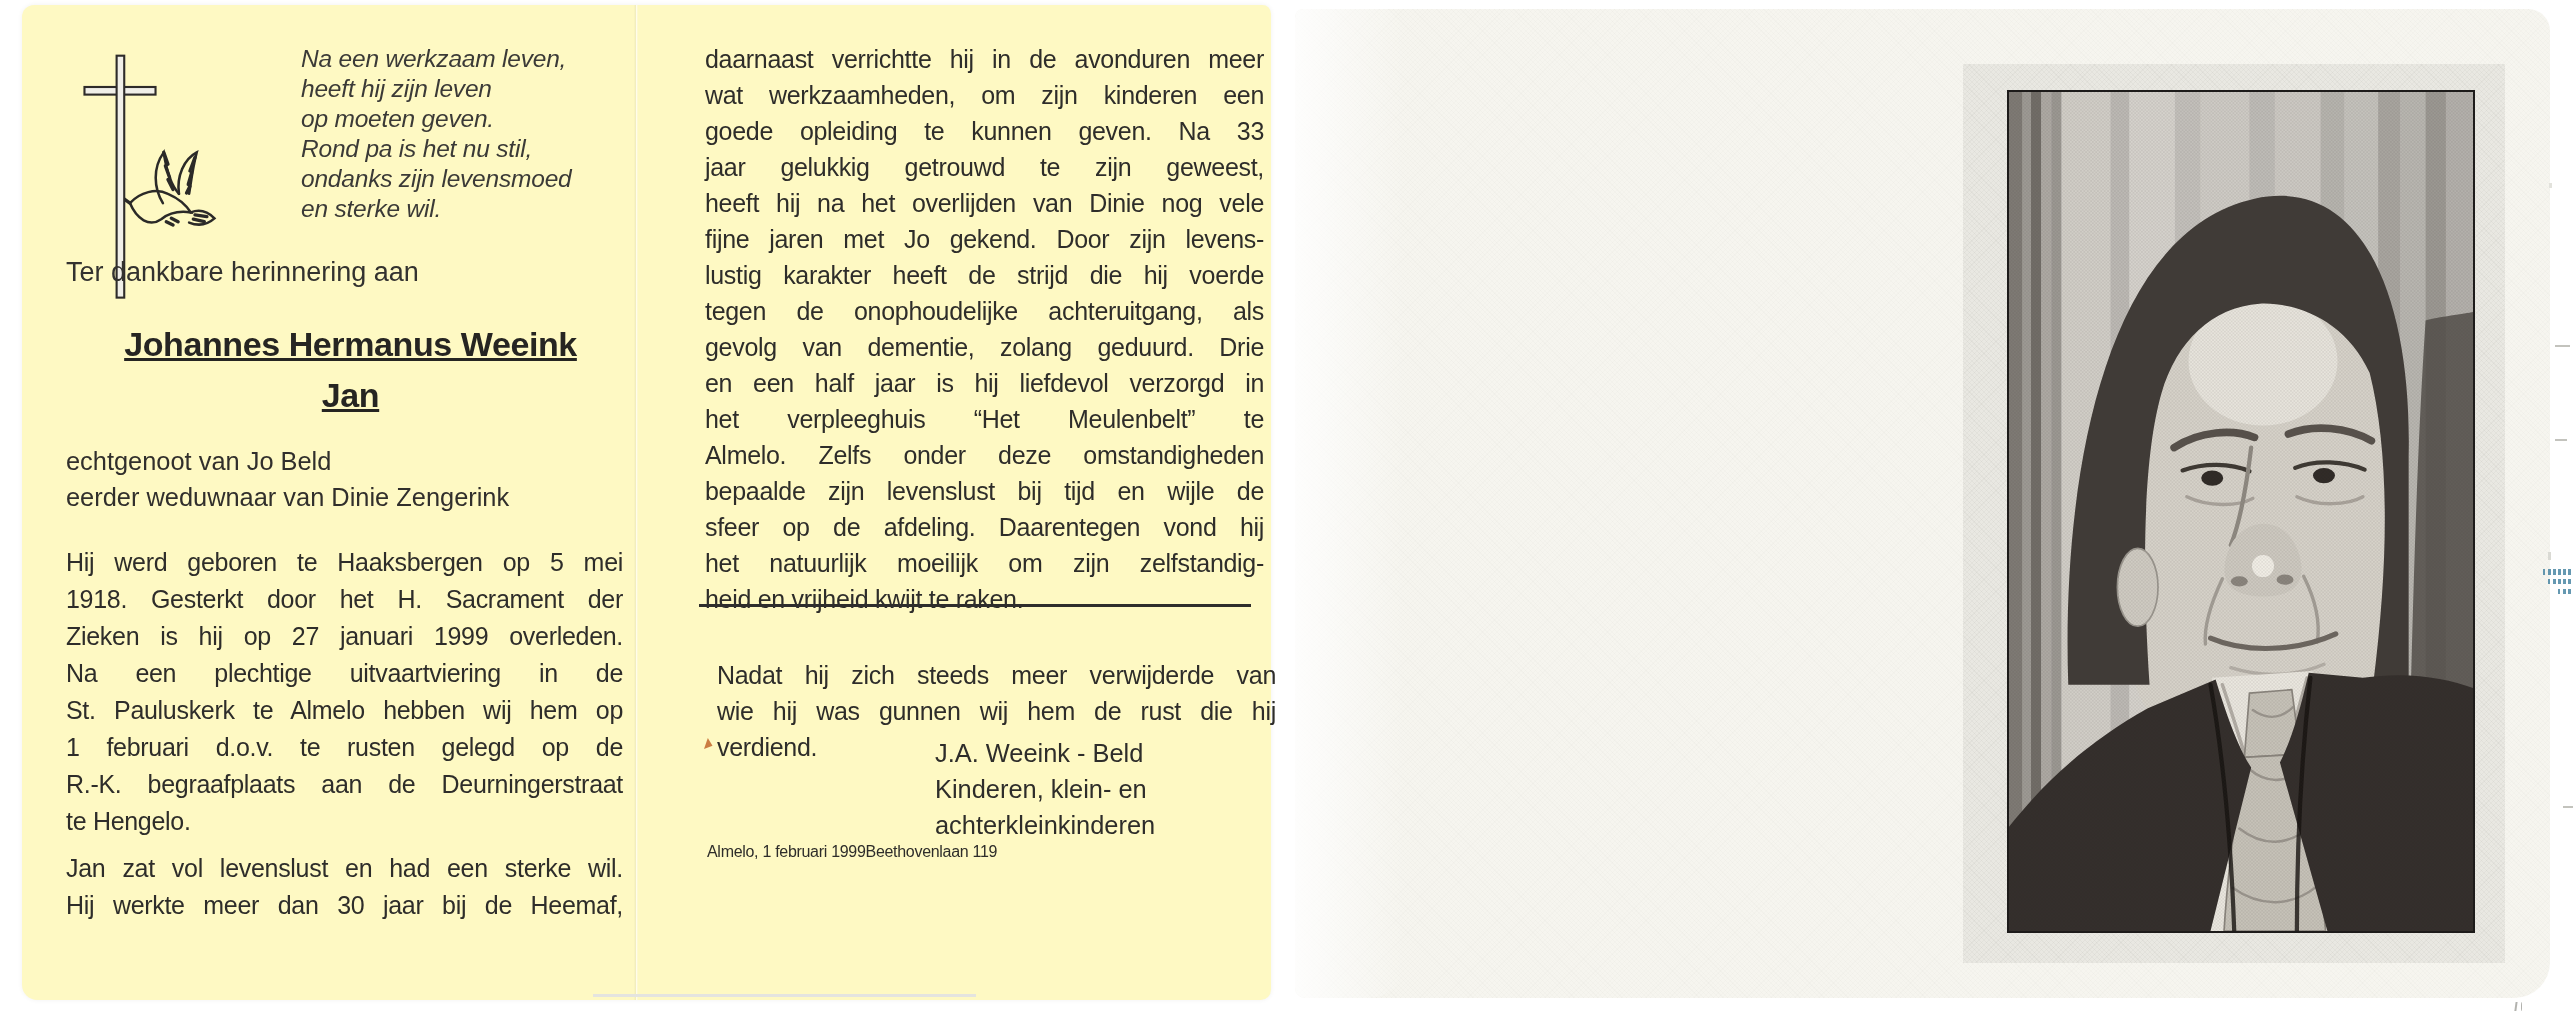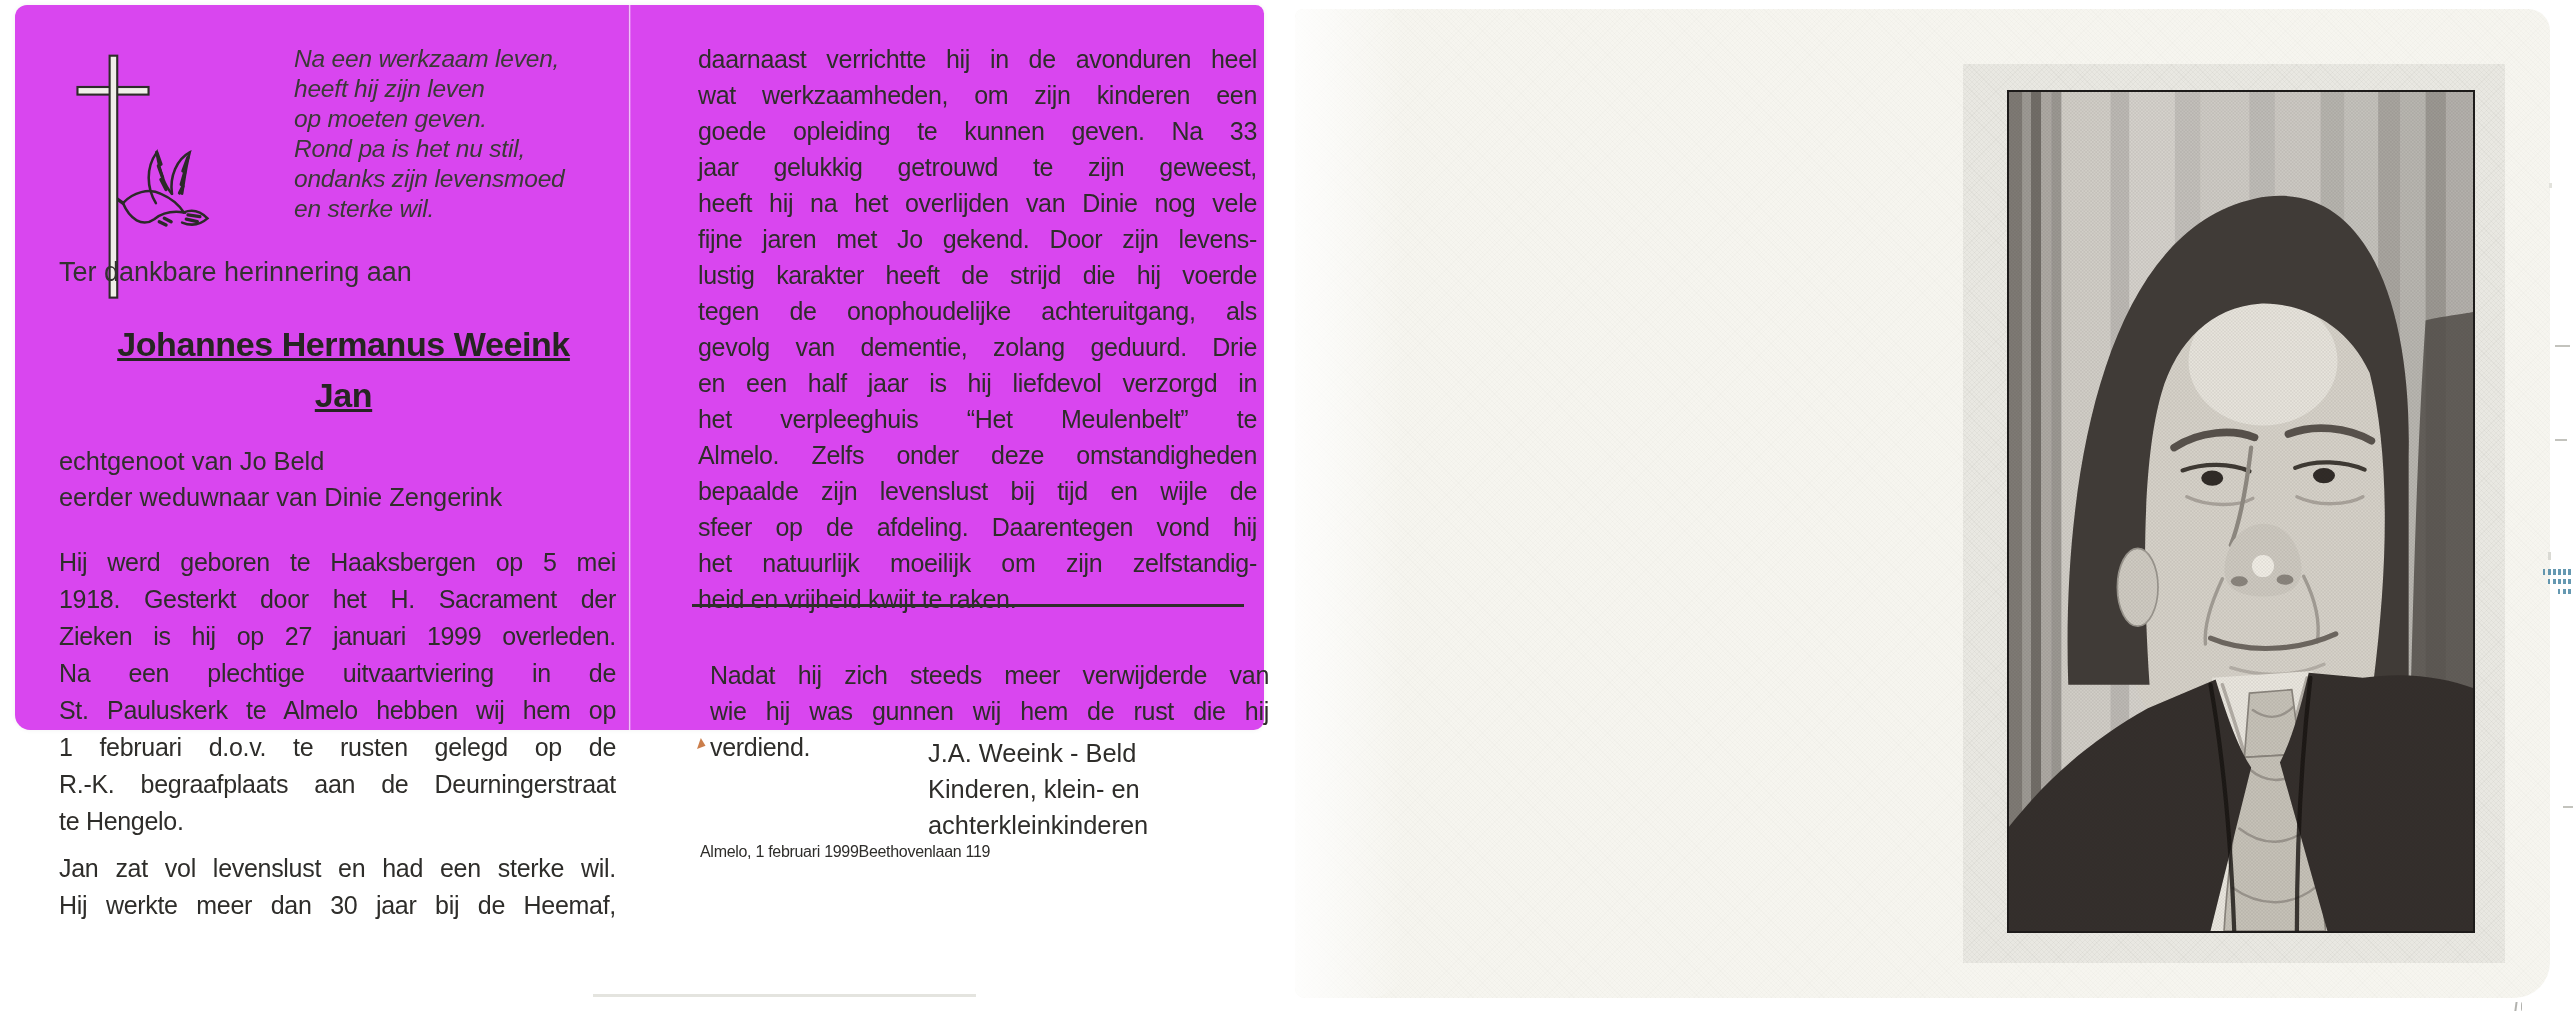--- a/index.html
+++ b/index.html
@@ -5,22 +5,22 @@
   html,body{margin:0;padding:0;background:#ffffff;}
   #scan{
     position:relative;width:2576px;height:1016px;overflow:hidden;
     background:#ffffff;
     font-family:"Liberation Sans","DejaVu Sans",sans-serif;
     color:#2c2b29;
   }
   
   .card{position:absolute;box-sizing:border-box;}
   #left-card{
-    left:15px;top:5.1px;width:1249px;height:725px;
-    background:#d946ef;border-radius:12px 8.5px 10.2px 15.2px;
+    left:22px;top:5.1px;width:1249px;height:995px;
+    background:#fef9c3;border-radius:12px 8.5px 10.2px 15.2px;
     box-shadow:0 0 5.1px rgba(0,0,0,0.06);
   }
   #right-card{
     left:1295px;top:8.5px;width:1255px;height:989px;
     background:#f6f5ef;border-radius:8.5px 22px 36px 10.2px;
     background-image:
       repeating-linear-gradient(45deg, rgba(90,90,80,0.022) 0 0.8px, transparent 0.8px 3.4px),
       repeating-linear-gradient(-45deg, rgba(90,90,80,0.018) 0 0.8px, transparent 0.8px 3.4px);
   }
   .edge-light{
@@ -161,21 +161,21 @@
         <div class="jline">te Hengelo.</div>
       </div>
     <div class="abs para" id="bio2">
         <div class="jline">Jan zat vol levenslust en had een sterke wil.</div>
         <div class="jline">Hij werkte meer dan 30 jaar bij de Heemaf,</div>
       </div>
 
     <div class="fold-crease"></div>
 
     <div class="abs para end-left" id="mid1">
-        <div class="jline">daarnaast verrichtte hij in de avonduren heel</div>
+        <div class="jline">daarnaast verrichtte hij in de avonduren meer</div>
         <div class="jline">wat werkzaamheden, om zijn kinderen een</div>
         <div class="jline">goede opleiding te kunnen geven. Na 33</div>
         <div class="jline">jaar gelukkig getrouwd te zijn geweest,</div>
         <div class="jline">heeft hij na het overlijden van Dinie nog vele</div>
         <div class="jline">fijne jaren met Jo gekend. Door zijn levens-</div>
         <div class="jline">lustig karakter heeft de strijd die hij voerde</div>
         <div class="jline">tegen de onophoudelijke achteruitgang, als</div>
         <div class="jline">gevolg van dementie, zolang geduurd. Drie</div>
         <div class="jline">en een half jaar is hij liefdevol verzorgd in</div>
         <div class="jline">het verpleeghuis “Het Meulenbelt” te</div>

